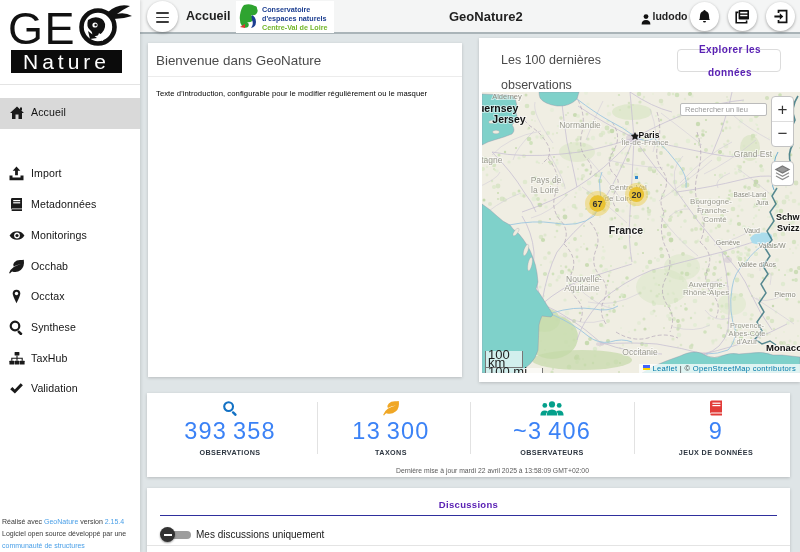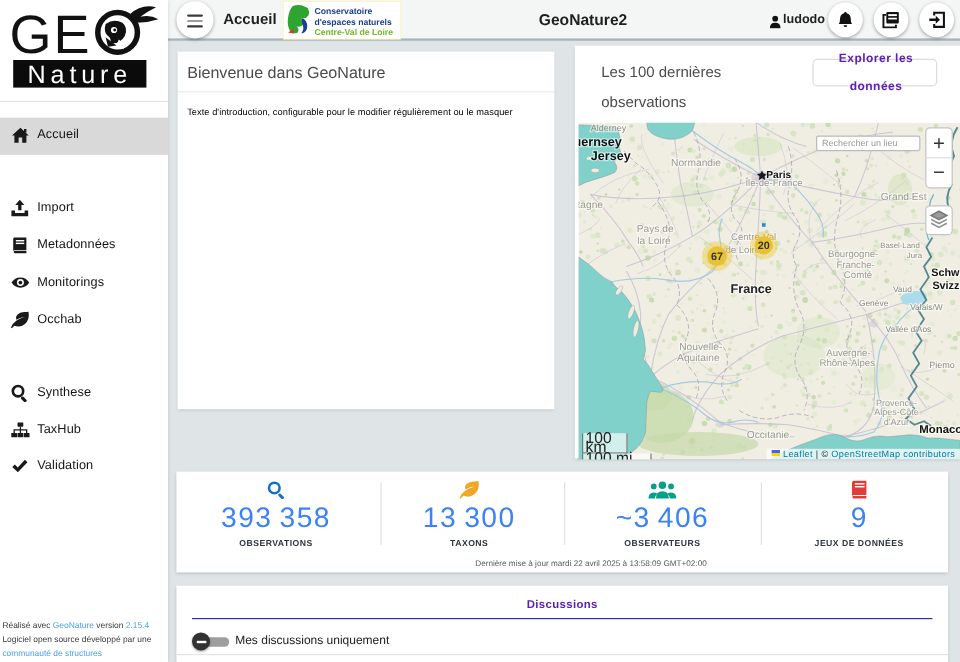--- a/index.html
+++ b/index.html
@@ -16,31 +16,31 @@
 
 #nav{position:absolute;left:140px;top:0;width:660px;height:34px;background:#f4f5f5;border-bottom:2px solid #aab4b8;z-index:5}
 #burger{position:absolute;left:7px;top:1px;width:31px;height:31px;border-radius:50%;background:#fff;box-shadow:0 1px 3px rgba(0,0,0,0.35)}
 #burger div{position:absolute;left:9px;width:13px;height:1.8px;background:#3a3a3a;border-radius:1px}
 .navtxt{position:absolute;font-weight:bold;color:#1f1f1f}
 #cenlogo{position:absolute;left:96px;top:1px;width:98px;height:32px;background:#fde047}
 .circ{position:absolute;top:2px;width:29px;height:29px;border-radius:50%;background:#fff;box-shadow:0 1px 3px rgba(0,0,0,0.35)}
 .circ svg{position:absolute;left:7px;top:7px}
 
 .card{position:absolute;background:#fff;box-shadow:0 1px 3px rgba(0,0,0,0.18)}
-#cwel{left:148px;top:43px;width:314px;height:298px}
+#cwel{left:148px;top:43px;width:314px;height:334px}
 #cwel h1{font-weight:normal;font-size:13.4px;color:#4b4b4b;position:absolute;left:8px;top:10px}
 #cwel .div{position:absolute;left:0;top:33px;width:314px;border-top:1px solid #ececec}
 #cwel p{position:absolute;left:8px;top:46px;font-size:7.7px;color:#000;letter-spacing:0.05px}
 #cmap{left:479px;top:38px;width:321px;height:344px}
 #cmap h2{font-weight:normal;font-size:12.5px;color:#4b4b4b;position:absolute;left:22px;top:10px;line-height:25px}
 #explbtn{position:absolute;left:198px;top:11px;width:104px;height:23px;border:1px solid #dcdcdc;border-radius:4px}
 #explbtn .l1,#explbtn .l2{position:absolute;width:104px;text-align:center;font-size:10px;font-weight:bold;color:#5a21b4;letter-spacing:0.4px}
 #explbtn .l1{top:-6px}
 #explbtn .l2{top:17px}
-#mapbox{position:absolute;left:3px;top:64px;width:318px;height:281px;overflow:hidden}
+#mapbox{position:absolute;left:3px;top:54px;width:318px;height:281px;overflow:hidden}
 
 .mapctl{position:absolute;background:#fff;z-index:3}
 #searchbox{left:198px;top:11px;width:87px;height:13px;border:1px solid #bbb;border-radius:2px;font-size:7.5px;color:#9a9a9a;line-height:12px;padding-left:4px}
 #zoomctl{left:289px;top:4px;width:23px;height:51px;border:1px solid #c3c3c3;border-radius:4px;text-align:center}
 #zoomctl .zp{font-size:17px;color:#333;line-height:25px;border-bottom:1px solid #ddd;height:25px}
 #zoomctl .zm{font-size:17px;color:#333;line-height:23px}
 #layerctl{left:289px;top:69px;width:23px;height:25px;border:1px solid #c3c3c3;border-radius:4px}
 #scalectl{left:3px;top:259px;z-index:3;position:absolute}
 .scline{background:rgba(255,255,255,0.65);border:1.5px solid #777;border-top:none;font-size:13px;color:#222;line-height:7.5px;padding:0 2px 1px 2px}
 #sckm{width:38px;border-bottom:1.2px solid #777}
@@ -114,20 +114,27 @@
         <circle cx="8" cy="7.5" r="2.9" fill="#fff"></circle>
         <circle cx="8" cy="7.5" r="1.6" fill="#1a1a1a"></circle>
       </svg>
       <span>Monitorings</span>
     </div>
 <div class="mrow" style="top:251.5px">
       <svg width="16" height="15" viewBox="0 0 16 15">
         <path fill="#1a1a1a" d="M14.8 0.8 Q15.8 7.6 11.8 10.9 Q7.8 14.2 3.1 12.4 Q1.6 13.3 1 14.6 L0.1 14.1 Q1.4 10.3 4.8 8.1 Q8.2 5.9 12.2 5.2 Q8 5.4 4.6 7.4 Q3.6 5 5.4 3.2 Q7.4 1.2 11 1.1 Q13.2 1 14.8 0.8 Z"></path>
       </svg>
       <span>Occhab</span>
+    </div>
+<div class="mrow" style="top:282.2px">
+      <svg width="15" height="15" viewBox="0 0 15 15">
+        <path fill="#1a1a1a" d="M7.5 0.8 Q11.3 0.8 11.3 4.6 Q11.3 6.8 7.5 14.2 Q3.7 6.8 3.7 4.6 Q3.7 0.8 7.5 0.8 Z"></path>
+        <circle cx="7.5" cy="4.5" r="1.7" fill="#fff"></circle>
+      </svg>
+      <span>Occtax</span>
     </div>
 <div class="mrow" style="top:312.9px">
       <svg width="15" height="15" viewBox="0 0 15 15">
         <circle cx="6" cy="6" r="4.3" fill="none" stroke="#1a1a1a" stroke-width="2.2"></circle>
         <rect x="9.2" y="10.4" width="5.4" height="2.6" rx="1" transform="rotate(45 10 11)" fill="#1a1a1a"></rect>
       </svg>
       <span>Synthese</span>
     </div>
 <div class="mrow" style="top:343.6px">
       <svg width="16" height="15" viewBox="0 0 16 15">

